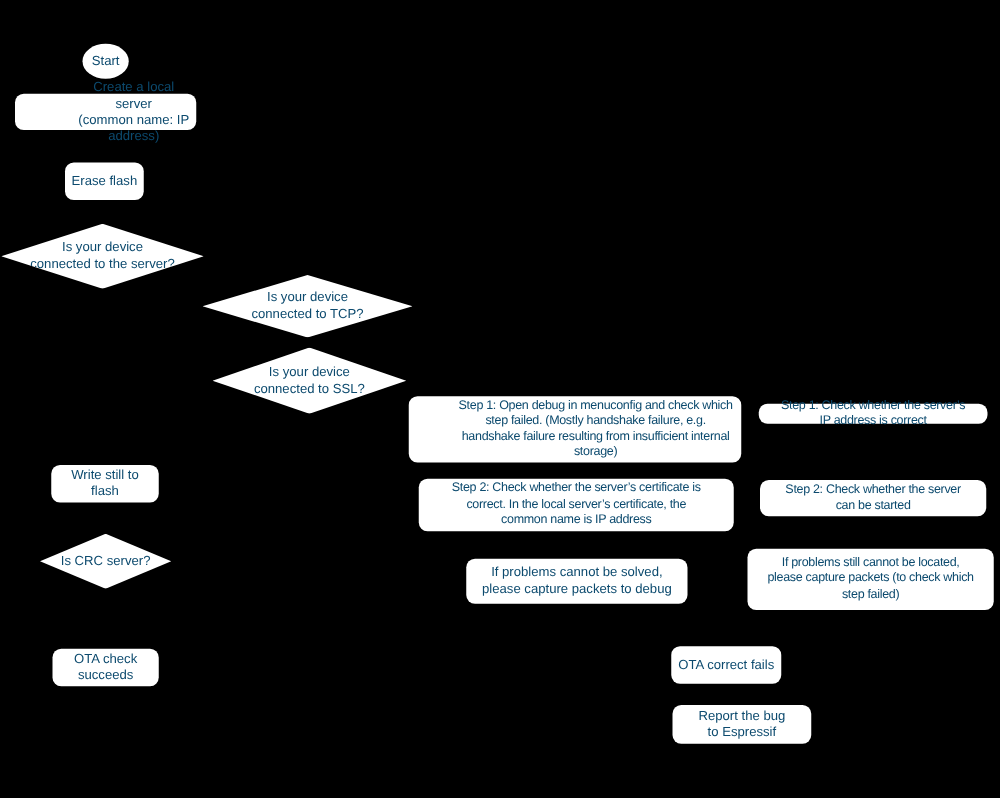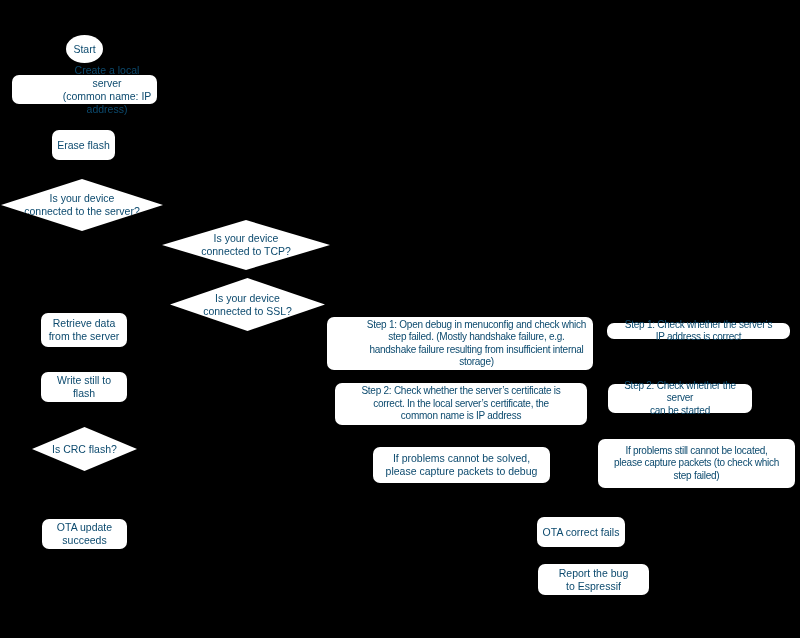--- a/index.html
+++ b/index.html
@@ -44,47 +44,45 @@
 
   <div class="node diamond" style="left:1px; top:147px; width:162px; height:52px;">Is your device
 connected to the server?</div>
 
   <div class="node diamond" style="left:162px; top:188px; width:168px; height:50px;">Is your device
 connected to TCP?</div>
 
   <div class="node diamond" style="left:170px; top:246px; width:155px; height:53px;">Is your device
 connected to SSL?</div>
 
-  <div class="node rect" style="left:41px; top:281px; width:86px; height:34px;">Retrieve data
-from the server</div>
 
   <div class="node rect" style="left:41px; top:340px; width:86px; height:30px;">Write still to
 flash</div>
 
-  <div class="node diamond" style="left:32px; top:395px; width:105px; height:44px;">Is CRC flash?</div>
+  <div class="node diamond" style="left:32px; top:395px; width:105px; height:44px;">Is CRC server?</div>
 
-  <div class="node rect" style="left:42px; top:487px; width:85px; height:30px;">OTA update
+  <div class="node rect" style="left:42px; top:487px; width:85px; height:30px;">OTA check
 succeeds</div>
 
   <div class="node rect small-text" style="left:327px; top:285px; width:266px; height:53px;padding-left:36px;">Step 1: Open debug in menuconfig and check which
 step failed. (Mostly handshake failure, e.g.
 handshake failure resulting from insufficient internal
 storage)</div>
 
   <div class="node rect small-text" style="left:335px; top:351px; width:252px; height:42px;">Step 2: Check whether the server’s certificate is
 correct. In the local server’s certificate, the
 common name is IP address</div>
 
   <div class="node rect" style="left:373px; top:415px; width:177px; height:36px;">If problems cannot be solved,
 please capture packets to debug</div>
 
   <div class="node rect small-text" style="left:607px; top:291px; width:183px; height:16px;">Step 1: Check whether the server’s
 IP address is correct</div>
 
-  <div class="node rect small-text" style="left:608px; top:352px; width:144px; height:29px;">Step 2: Check whether the server
+  <div class="node rect small-text" style="left:608px; top:352px; width:181px; height:29px;">Step 2: Check whether the server
 can be started</div>
 
   <div class="node rect small-text" style="left:598px; top:407px; width:197px; height:49px;">If problems still cannot be located,
 please capture packets (to check which
 step failed)</div>
 
   <div class="node rect" style="left:537px; top:485px; width:88px; height:30px;">OTA correct fails</div>
 
   <div class="node rect" style="left:538px; top:532px; width:111px; height:31px;">Report the bug
 to Espressif</div>

